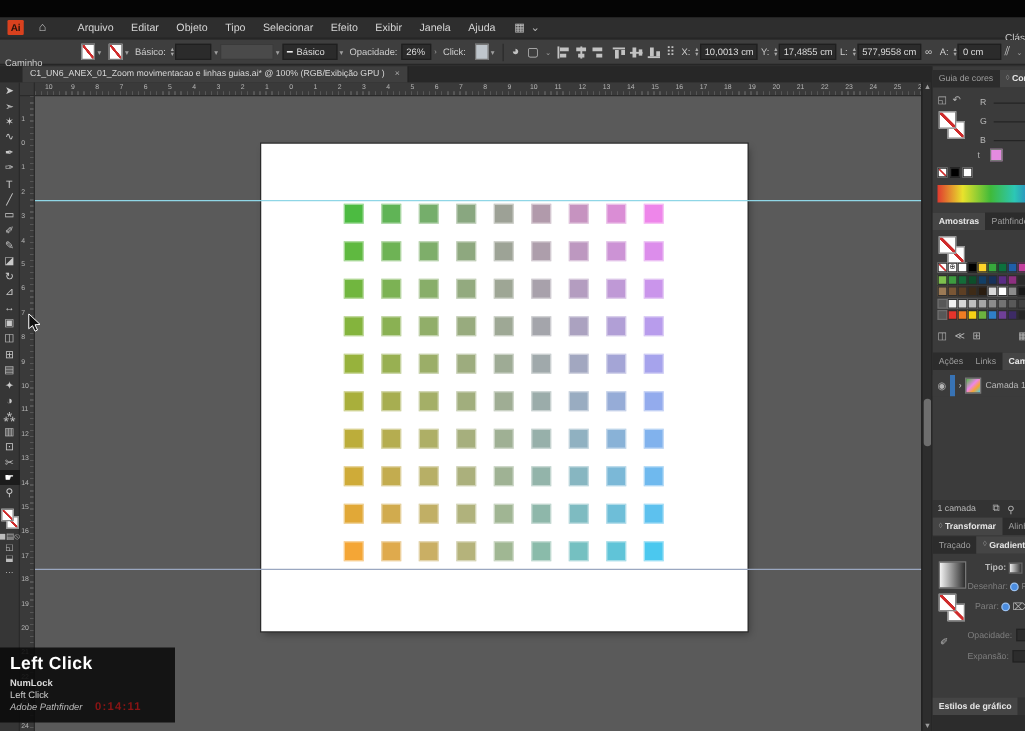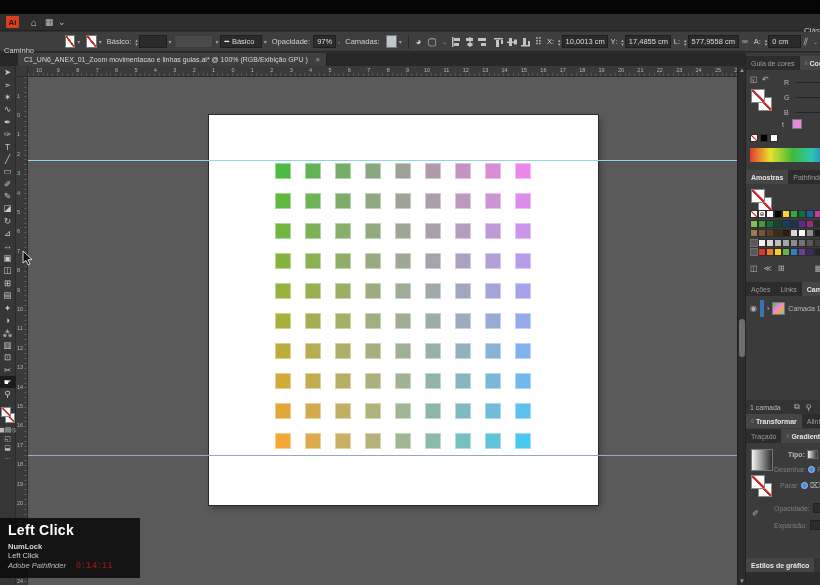--- a/index.html
+++ b/index.html
@@ -125,20 +125,31 @@
 </head>
 <body>
 
 <div id="app">
 
   <div id="titlebar"></div>
 
   <div id="menubar">
     <div id="ai-logo">Ai</div>
     <span class="mb-icon">⌂</span>
+    <div id="menu-items">
+        <span class="menu-item">Arquivo</span>
+        <span class="menu-item">Editar</span>
+        <span class="menu-item">Objeto</span>
+        <span class="menu-item">Tipo</span>
+        <span class="menu-item">Selecionar</span>
+        <span class="menu-item">Efeito</span>
+        <span class="menu-item">Exibir</span>
+        <span class="menu-item">Janela</span>
+        <span class="menu-item">Ajuda</span>
+      </div>
     <span id="workspace-icon">▦ ⌄</span>
     <span id="workspace-name">Clás</span>
   </div>
 
   <div id="controlbar">
     <span class="cb-label" style="margin-left:4px;margin-top:18px;">Caminho</span>
     <span class="cb-swatch sw-slash" style="margin-left:28px;"></span>
     <span class="cb-dd">▾</span>
     <span class="cb-swatch sw-slash"></span>
     <span class="cb-dd">▾</span>
@@ -150,23 +161,23 @@
     <span class="cb-box" style="width:34px;"></span>
     <span class="cb-dd">▾</span>
     <span class="cb-box" style="width:50px; background:#4a4a4a; border-color:#3a3a3a;"></span>
     <span class="cb-dd">▾</span>
     <span class="cb-box" style="width:52px;">
       <span style="color:#eee; margin-right:3px;">━</span>
       <span>Básico</span>
     </span>
     <span class="cb-dd">▾</span>
     <span class="cb-label">Opacidade:</span>
-    <span class="cb-box" style="width:28px;">97%</span>
+    <span class="cb-box" style="width:28px;">26%</span>
     <span class="cb-dd">›</span>
-    <span class="cb-label">Camadas:</span>
+    <span class="cb-label">Click:</span>
     <span class="cb-swatch" style="background:#bfc6cc;"></span>
     <span class="cb-dd">▾</span>
     <span class="cb-sep"></span>
     <span class="cb-icon">◕</span>
     <span class="cb-icon">▢</span>
     <span class="cb-dd">⌄</span>
     <svg class="align-svg" width="12" height="10">
         <rect x="1" y="0" width="1.5" height="10" fill="#c2c2c2"></rect>
         <rect x="3" y="1" width="8" height="3" fill="#c2c2c2"></rect>
         <rect x="3" y="6" width="5" height="3" fill="#c2c2c2"></rect>

